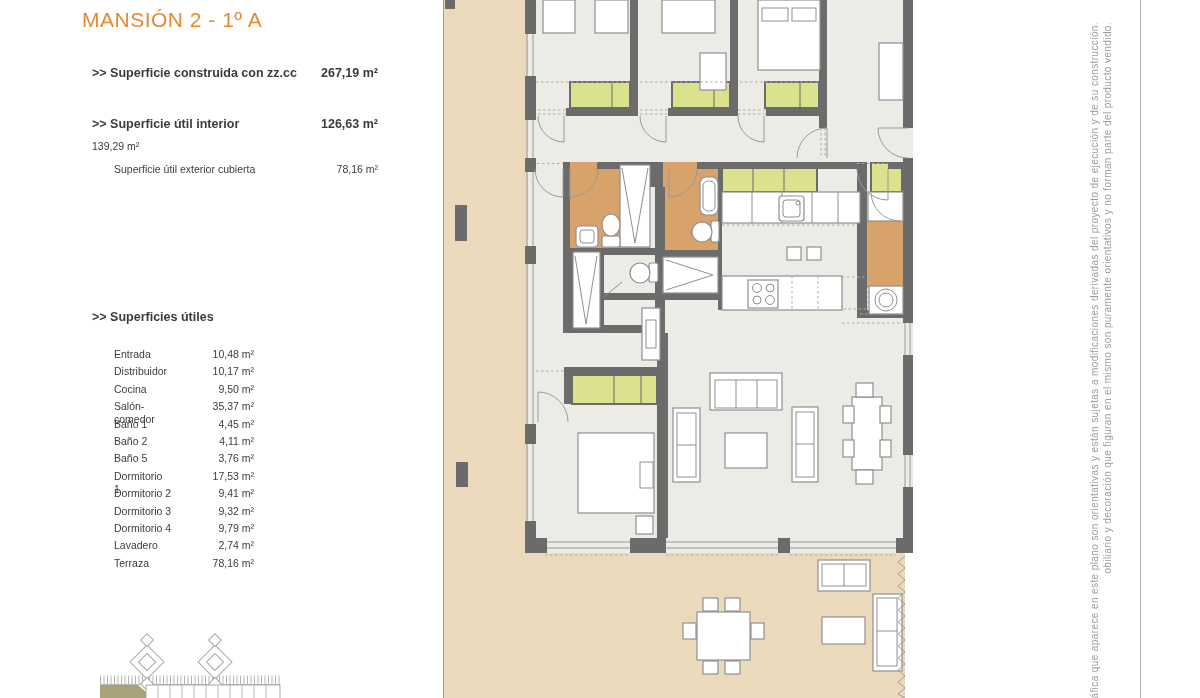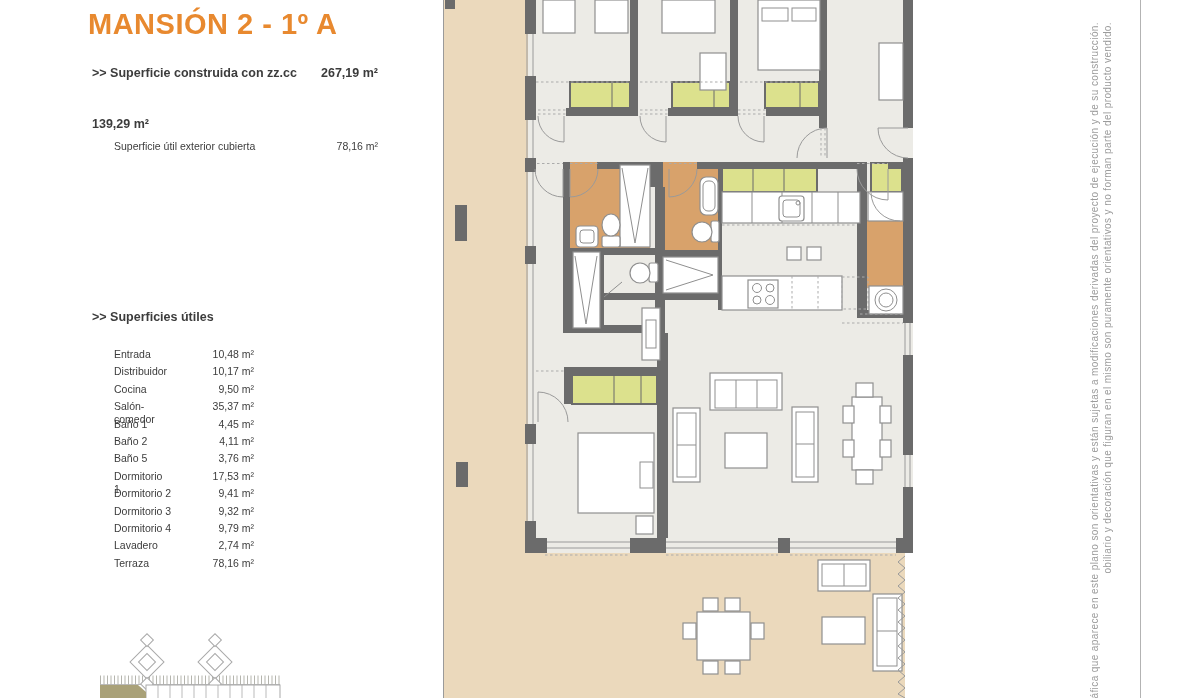--- a/index.html
+++ b/index.html
@@ -4,22 +4,22 @@
 <style>
   html,body{margin:0;padding:0;}
   body{
     width:1200px;height:698px;position:relative;overflow:hidden;
     background:#ffffff;
     font-family:"Liberation Sans","DejaVu Sans",sans-serif;
     color:var(--text,#3c3c3c);
   }
   
   .page-title{
-    position:absolute;left:88px;top:8px;
-    font-size:29px;font-weight:bold;letter-spacing:.5px;
+    position:absolute;left:82px;top:8px;
+    font-size:21px;font-weight:normal;letter-spacing:.5px;
     color:var(--accent,#e8892f);
   }
   .summary{position:absolute;left:0;top:0;width:400px;height:300px;}
   .srow{position:absolute;left:92px;width:286px;display:flex;justify-content:space-between;align-items:flex-start;}
   .srow .lbl{white-space:nowrap;}
   .srow .val{white-space:nowrap;text-align:right;}
   .srow:nth-child(1){top:66px;font-weight:bold;font-size:12.5px;}
   .srow:nth-child(2){top:117px;font-weight:bold;font-size:12.5px;}
   .srow:nth-child(3){top:140px;font-size:10.5px;}
   .srow:nth-child(3) .lbl{padding-left:22px;}
@@ -312,20 +312,24 @@
 </svg>
 
 <div class="page-title">MANSIÓN 2 - 1º A</div>
 
 <div class="summary">
     <div class="srow">
       <span class="lbl">&gt;&gt; Superficie construida con zz.cc</span>
       <span class="val">267,19 m²</span>
     </div>
     <div class="srow">
+      <span class="lbl">&gt;&gt; Superficie útil interior</span>
+      <span class="val">126,63 m²</span>
+    </div>
+    <div class="srow">
       <span class="val">139,29 m²</span>
     </div>
     <div class="srow">
       <span class="lbl">Superficie útil exterior cubierta</span>
       <span class="val">78,16 m²</span>
     </div>
   </div>
 
 <div class="rooms-heading">&gt;&gt; Superficies útiles</div>
 <div class="rooms-list">

